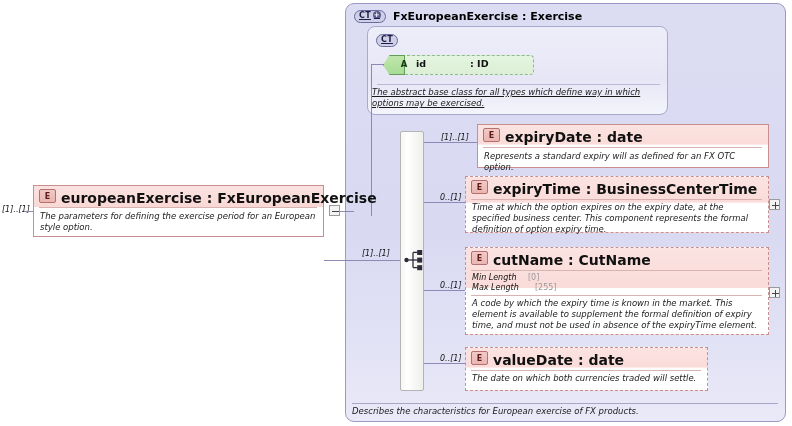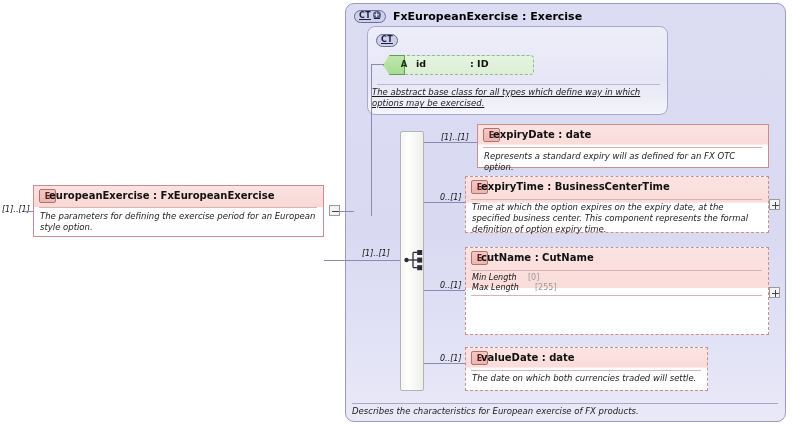--- a/index.html
+++ b/index.html
@@ -93,21 +93,21 @@
     box-sizing:border-box;
   }
   .elBox.dashed .inner{border:1px dashed #c98f8f;}
   .eBadge{
     position:absolute;left:6px;top:4px;width:17px;height:14px;
     border:1px solid #b3706f;border-radius:2px;
     background:linear-gradient(180deg,#f3c9c6 0%,#eab5b1 100%);
     font-size:8px;font-weight:bold;color:#5d1c1c;text-align:center;line-height:14px;
     box-sizing:border-box;
   }
-  .eName{position:absolute;left:16px;top:5px;font-size:10px;font-weight:bold;color:#111;white-space:nowrap;}
+  .eName{position:absolute;left:28px;top:5px;font-size:14px;font-weight:bold;color:#111;white-space:nowrap;}
   .eSep{position:absolute;left:6px;height:1px;background:#d9b3b1;}
   .eDoc{position:absolute;left:7px;}
 
   
   .facetRow{position:absolute;font-size:8px;font-style:italic;color:#111;white-space:nowrap;}
   .facetVal{position:absolute;font-size:8px;color:#999;white-space:nowrap;font-style:normal;}
 
   
   .expBox{
     position:absolute;width:11px;height:11px;border:1px solid #9a9a9a;
@@ -231,20 +231,21 @@
   <div class="elBox dashed" style="left:465px;top:247px;width:304px;height:88px;">
     <div class="inner"></div>
     <div class="eBadge">E</div>
     <div class="eName">cutName : CutName</div>
     <div class="eSep" style="top:23px;width:291px;"></div>
     <div class="facetRow" style="left:7px;top:26px;">Min Length</div>
     <div class="facetVal" style="left:63px;top:26px;">[0]</div>
     <div class="facetRow" style="left:7px;top:36px;text-align:center;">Max Length</div>
     <div class="facetVal" style="left:70px;top:36px;">[255]</div>
     <div class="eSep" style="top:48px;width:291px;"></div>
+    <div class="eDoc doc" style="top:51px;width:292px;">A code by which the expiry time is known in the market. This element is available to supplement the formal definition of expiry time, and must not be used in absence of the expiryTime element.</div>
   </div>
   <div class="expBox" style="left:769px;top:287px;">
       <i></i>
       <b></b>
     </div>
 
   <div class="hline" style="left:424px;top:363px;width:41px;"></div>
   <div class="card" style="left:440px;top:354px;">0..[1]</div>
   <div class="elBox dashed" style="left:465px;top:347px;width:243px;height:44px;">
     <div class="inner"></div>

